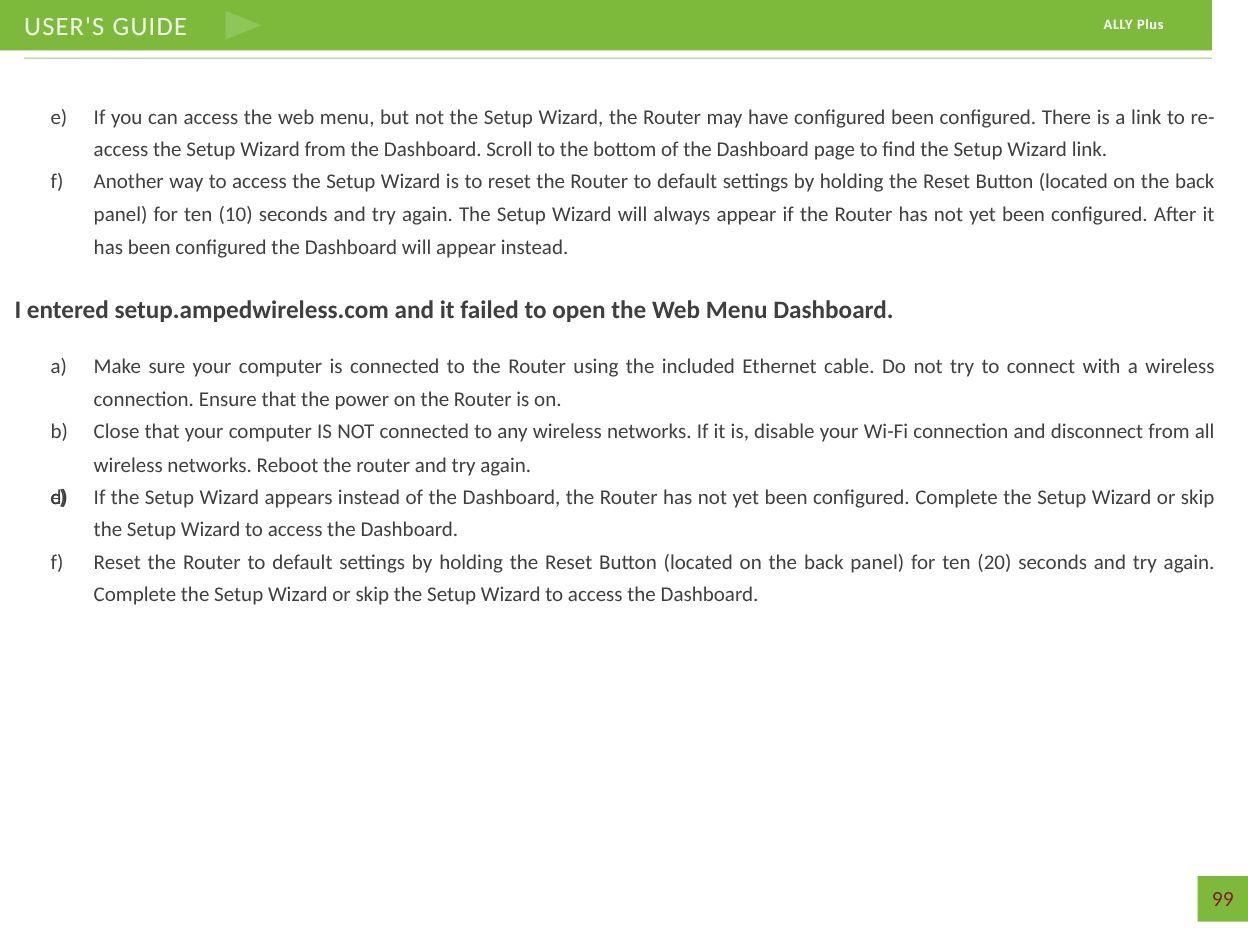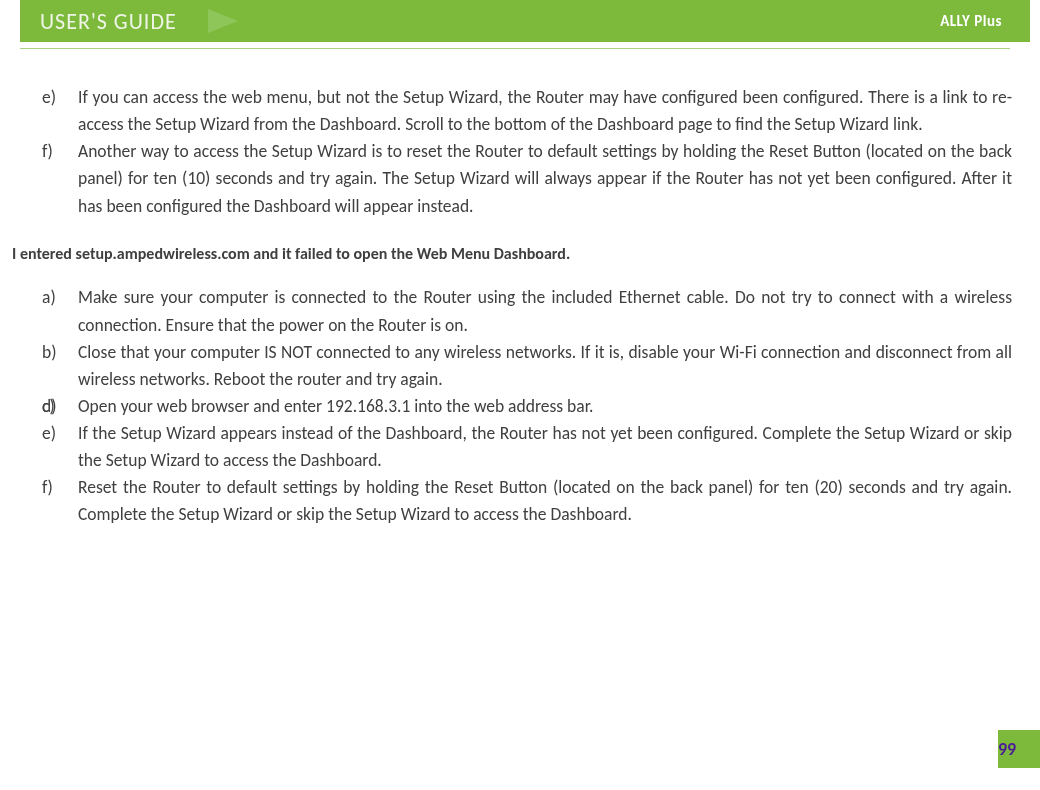--- a/index.html
+++ b/index.html
@@ -20,22 +20,21 @@
   .header-bar {
     position: absolute;
     left: 0;
     top: 0;
     width: 1010px;
     height: 42px;
     background: #7dba3c;
     display: flex;
     align-items: center;
     justify-content: space-between;
-    padding: 0 28px 0 20px;
-    margin-left: 20px;
+    padding: 0 40px 0 20px;
   }
   .header-title {
     color: #eef5e6;
     font-size: 22px;
     letter-spacing: 1px;
     font-weight: 400;
     position: relative;
   }
   .header-title::after {
     content: "";
@@ -43,21 +42,21 @@
     left: 168px;
     top: 50%;
     transform: translateY(-50%);
     width: 0; height: 0;
     border-top: 12px solid transparent;
     border-bottom: 12px solid transparent;
     border-left: 30px solid #8fc659;
   }
   .header-product {
     color: #fff;
-    font-size: 15px;
+    font-size: 12px;
     font-weight: 700;
     letter-spacing: 0.5px;
   }
   .header-underline {
     position: absolute;
     left: 20px;
     top: 48px;
     width: 990px;
     height: 1px;
     background: rgba(125,186,60,0.65);
@@ -79,36 +78,35 @@
   }
   ol.lettered li .marker {
     position: absolute;
     left: -36px;
     top: 0;
   }
   .section-heading {
     font-weight: 700;
     color: #3f3f3f;
     margin: 22px 0 18px 0;
-    font-size: 16px;
+    font-size: 21px;
     text-align: left;
   }
   .page-number-box {
     position: absolute;
     right: 0;
     bottom: 22px;
     width: 42px;
     height: 38px;
     background: #7dba3c;
     display: flex;
     align-items: center;
-    justify-content: flex-start;
-    color: #4c1d95;
+    justify-content: center;
+    color: #7f1d1d;
     font-size: 18px;
-    font-weight: bold;
   }
 </style>
 </head>
 <body>
 
 <div class="header">
   <div class="header-bar">
     <span class="header-title">USER'S GUIDE</span>
     <span class="header-product">ALLY Plus</span>
   </div>
@@ -137,21 +135,20 @@
     </li>
     <li>
       <span class="marker">b)</span>
       <span>Close that your computer IS NOT connected to any wireless networks. If it is, disable your Wi-Fi connection and disconnect from all wireless networks. Reboot the router and try again.</span>
     </li>
     <li>
       <span class="marker">c)</span>
     </li>
     <li>
       <span class="marker">d)</span>
-      <span>Open your web browser and enter 192.168.3.1 into the web address bar.</span>
     </li>
     <li>
       <span class="marker">e)</span>
       <span>If the Setup Wizard appears instead of the Dashboard, the Router has not yet been configured. Complete the Setup Wizard or skip the Setup Wizard to access the Dashboard.</span>
     </li>
     <li>
       <span class="marker">f)</span>
       <span>Reset the Router to default settings by holding the Reset Button (located on the back panel) for ten (20) seconds and try again.  Complete the Setup Wizard or skip the Setup Wizard to access the Dashboard.</span>
     </li>
   </ol>

